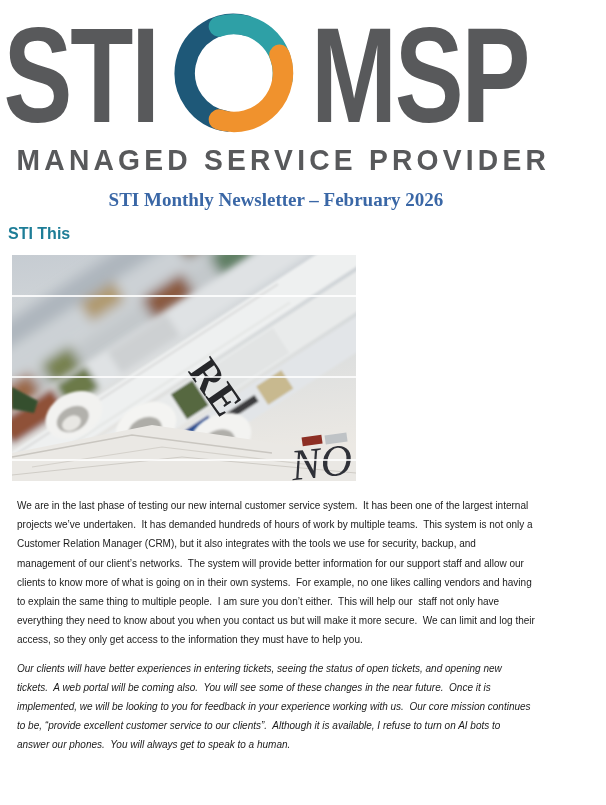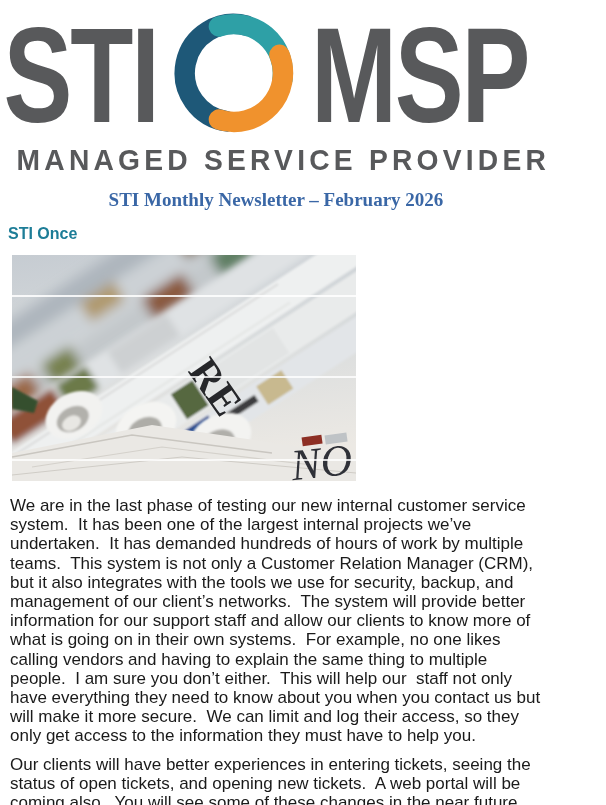--- a/index.html
+++ b/index.html
@@ -21,22 +21,22 @@
     text-align:center; font-weight:700; font-size:30px; letter-spacing:4.5px;
     transform:scaleX(0.94); white-space:nowrap; margin-top:1px;
   }
   .newsletter-title { text-align:center; font-weight:700; font-size:19px; margin-top:12px; }
   
   .section-heading { font-weight:700; font-size:16px; margin:14px 0 0 8px; }
   .photo-wrap { margin:12px 0 0 12px; width:344px; height:226px; }
   .photo-wrap svg { display:block; }
   
   .body-text { margin:15px 10px 0 10px; }
-  .body-text p { margin:0; font-size:17px; line-height:19.2px; white-space:pre-wrap; }
-  .body-text p + p { margin-top:9px; }
+  .body-text p { margin:7px; font-size:10px; line-height:19.2px; white-space:pre-wrap; }
+  .body-text p + p { margin-top:9px;font-style:italic; }
 </style>
 </head>
 <body>
 
 <div class="page">
 
   <header>
     <div class="logo-row">
       <span class="logo-word left" style="color: rgb(88, 89, 91);">STI</span>
       <svg class="logo-ring" viewBox="0 0 100 100" fill="none" stroke-linecap="round">
@@ -44,21 +44,21 @@
         <path d="M 38.9 15.8 A 36 36 0 0 1 85.6 55.0" stroke-width="15" stroke="#2EA0A6"></path>
         <path d="M 83.4 36.5 A 36 36 0 0 1 38.9 84.2" stroke-width="15" stroke="#F0922D"></path>
       </svg>
       <span class="logo-word right" style="color: rgb(88, 89, 91);">MSP</span>
     </div>
     <div class="tagline" style="color: rgb(88, 89, 91);">MANAGED SERVICE PROVIDER</div>
     <div class="newsletter-title" style="color: rgb(58, 103, 166); font-family: Liberation Serif, serif;">STI Monthly Newsletter – February 2026</div>
   </header>
 
   <main>
-    <h2 class="section-heading" style="color: rgb(29, 125, 151);">STI Once</h2>
+    <h2 class="section-heading" style="color: rgb(29, 125, 151);">STI This</h2>
 
     <div class="photo-wrap">
       <svg viewBox="0 0 344 226" width="344" height="226">
         <defs>
           <linearGradient id="pbg" x1="0" y1="0" x2="0.2" y2="1">
             <stop offset="0" stop-color="#c6ccd2"></stop>
             <stop offset="0.5" stop-color="#d9dcdd"></stop>
             <stop offset="1" stop-color="#ece9e4"></stop>
           </linearGradient>
           <filter id="b6" x="-30%" y="-30%" width="160%" height="160%">

